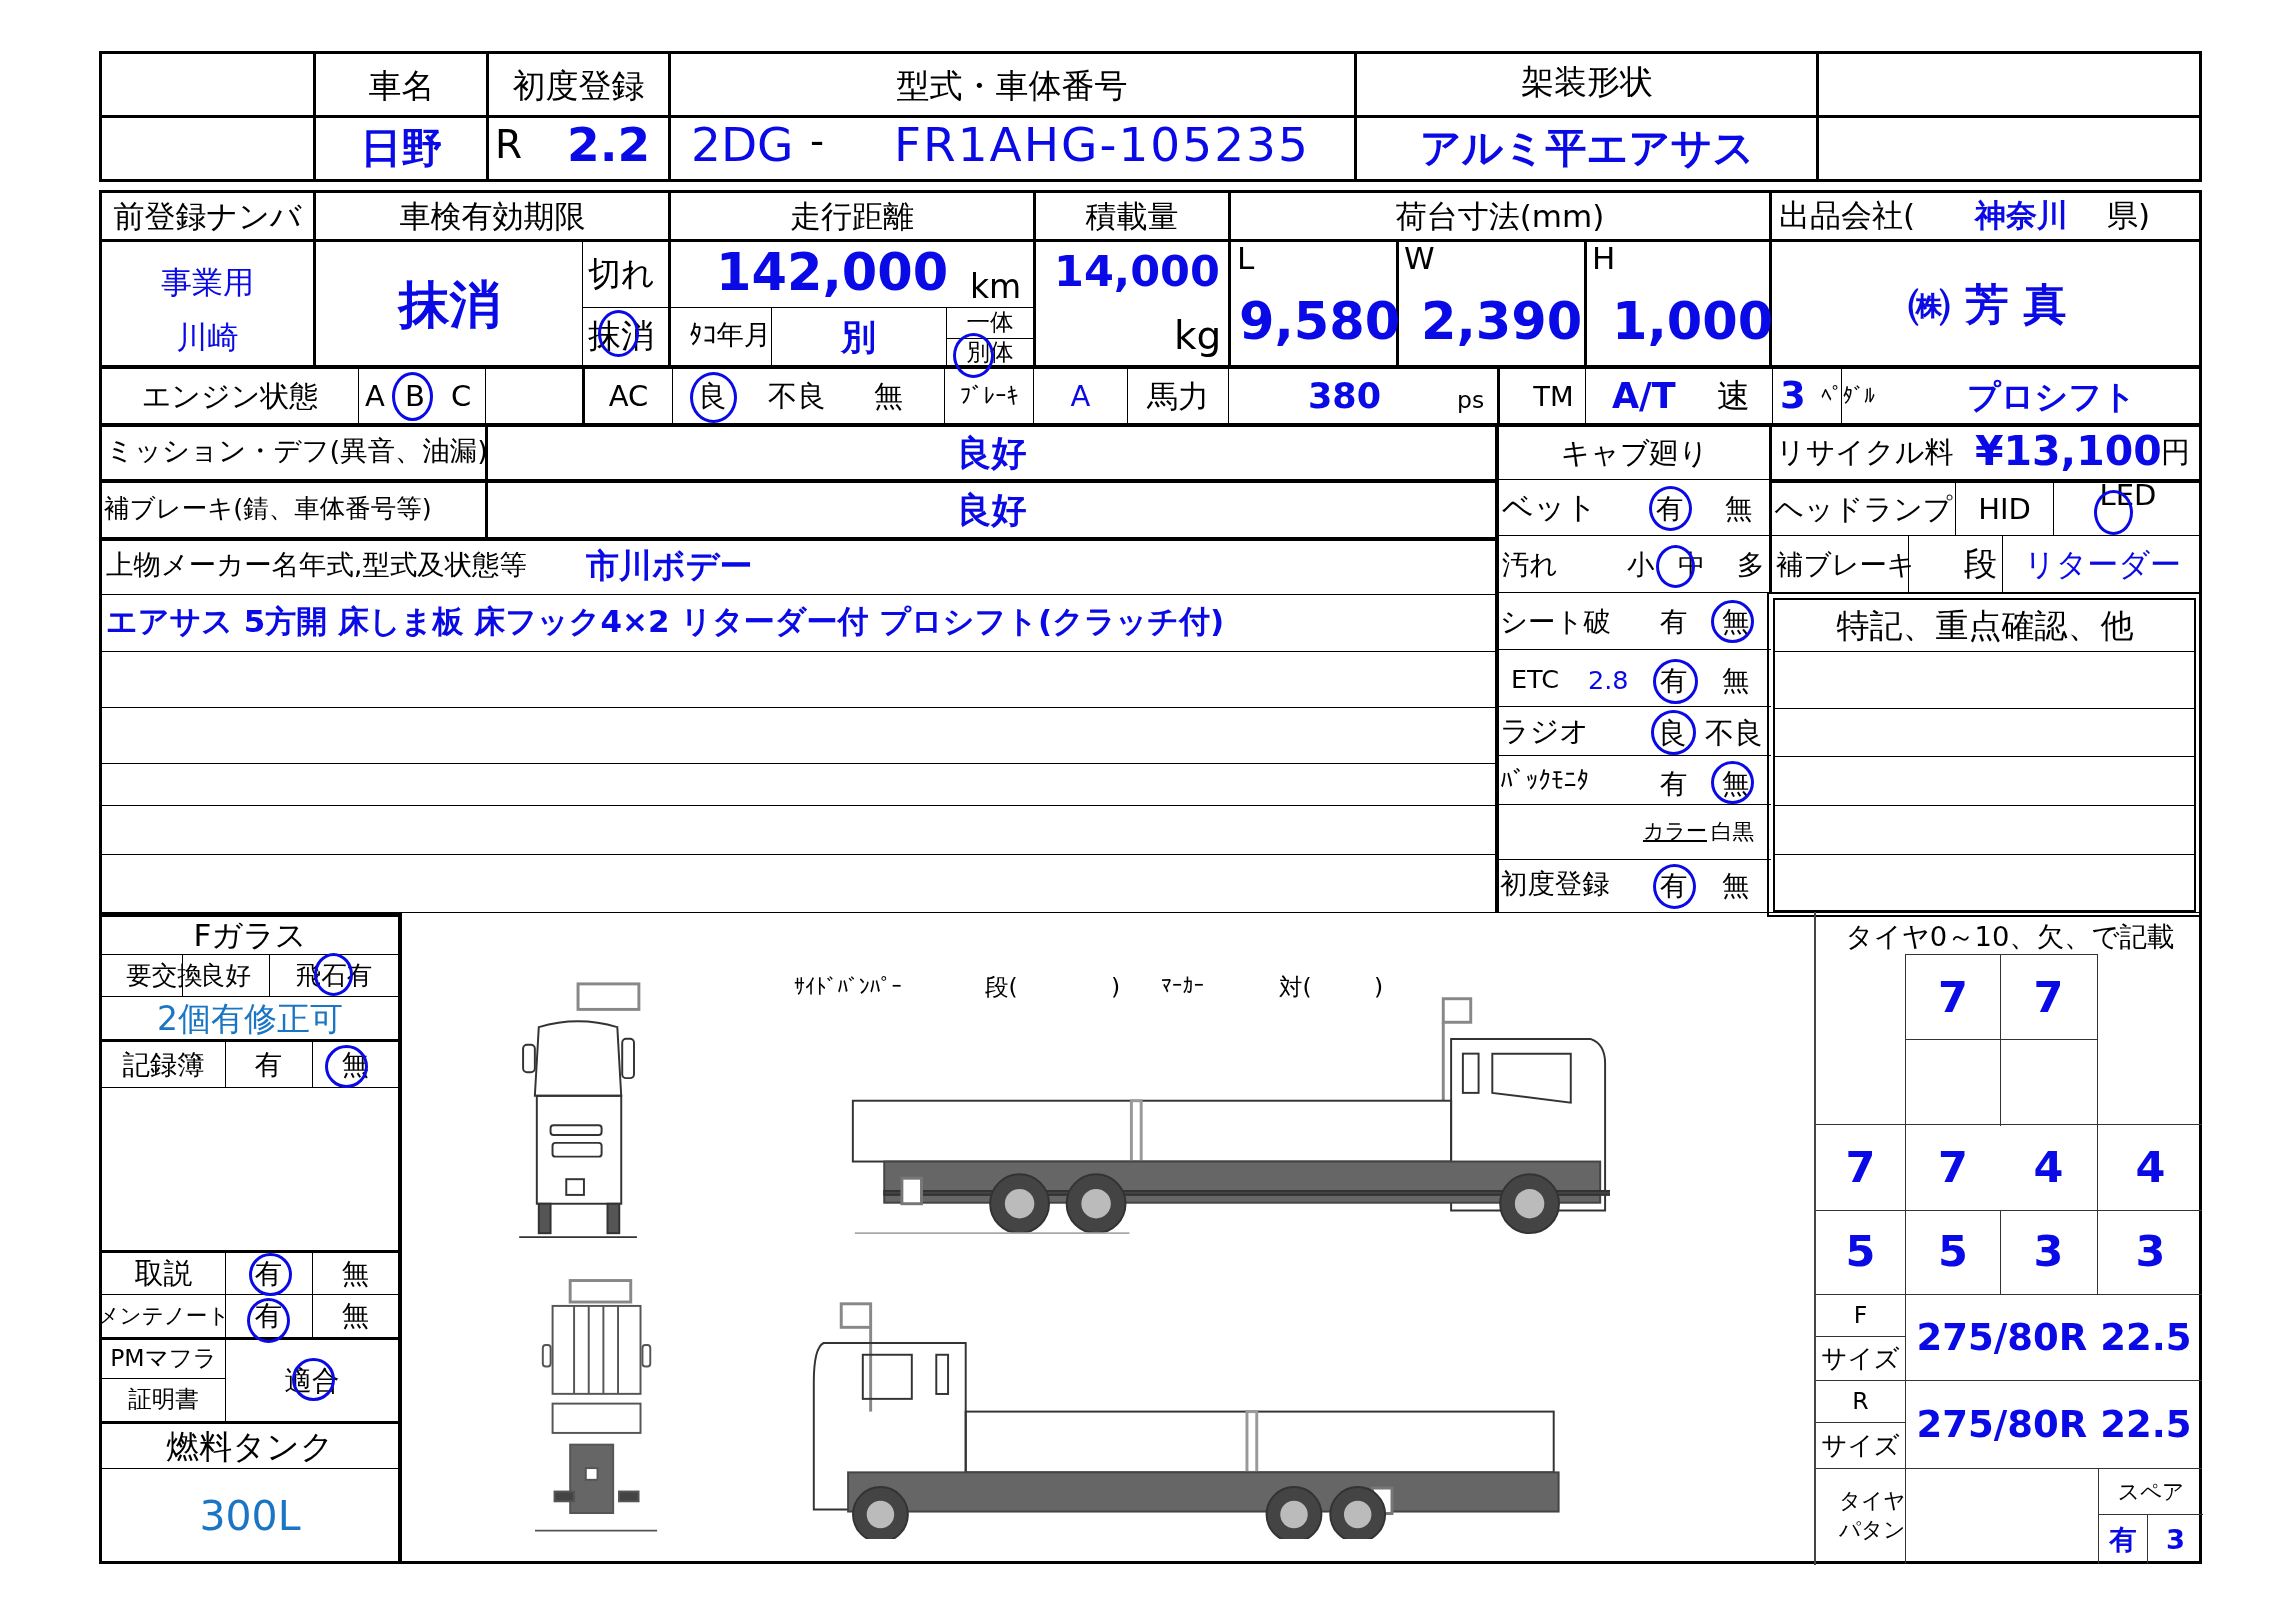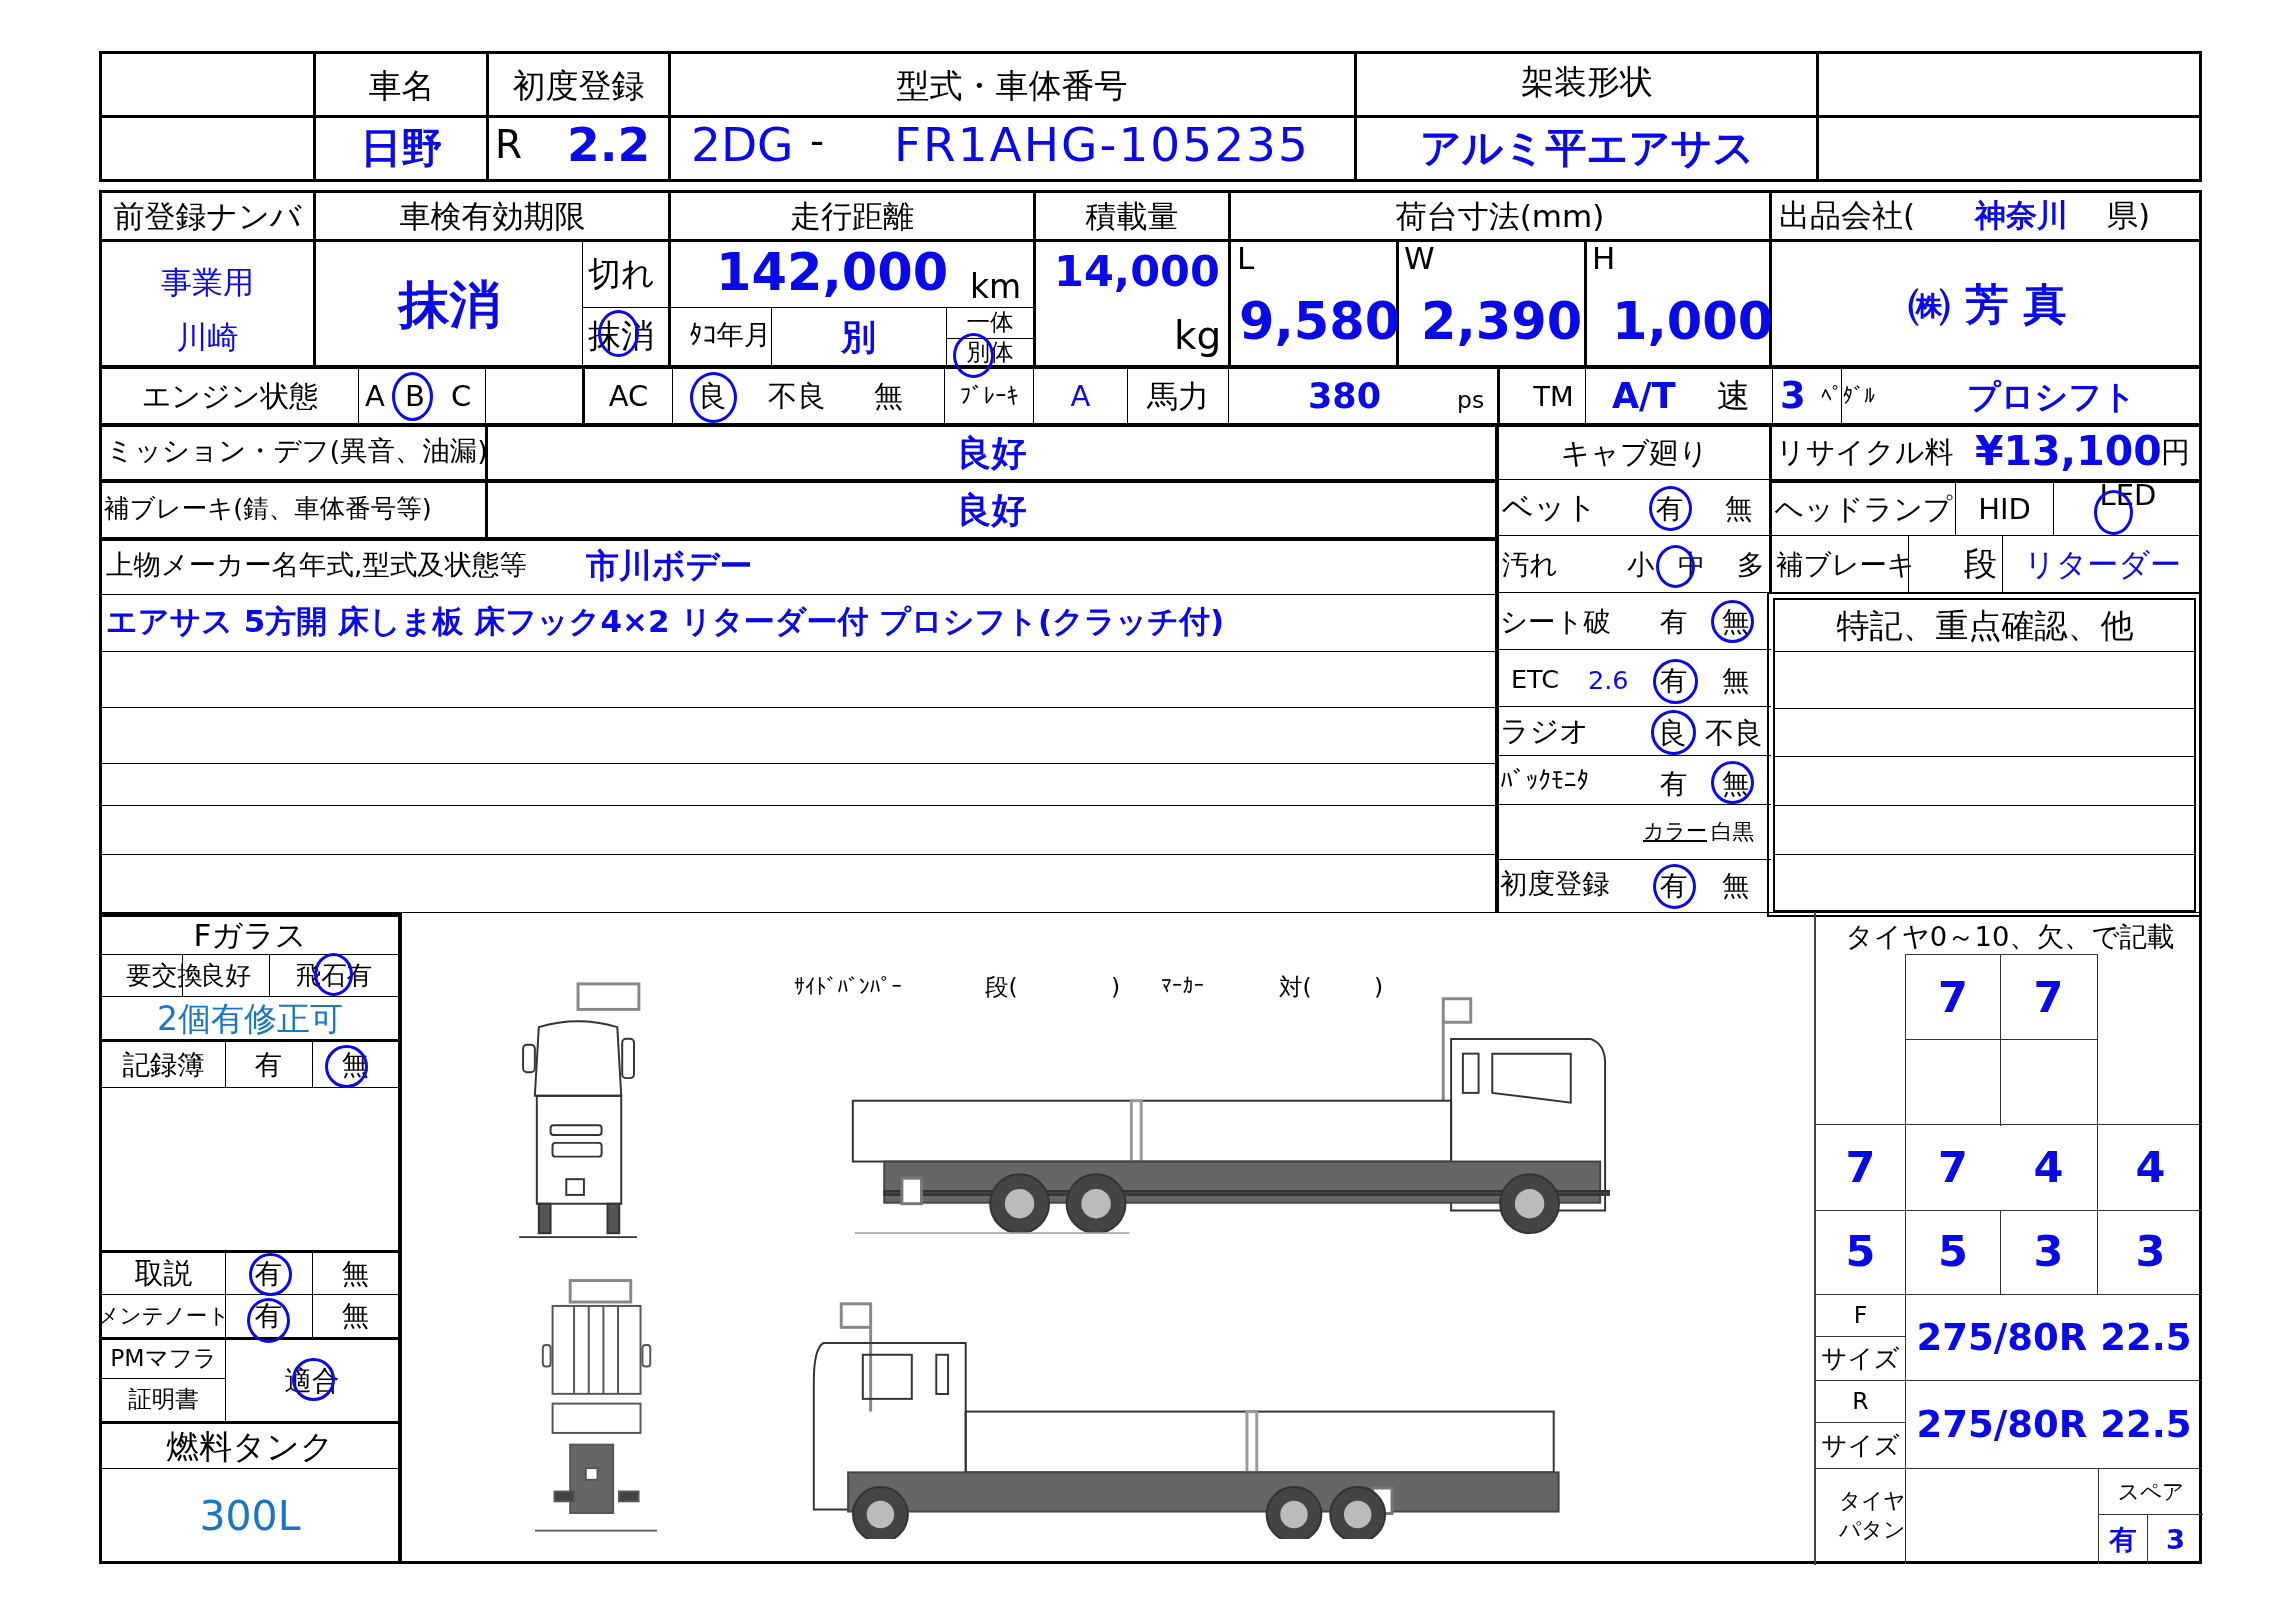--- a/index.html
+++ b/index.html
@@ -166,21 +166,21 @@
 <div class="t" style="left:1502px;top:551px;font-size:27.4px;">汚れ</div>
 <div class="t" style="left:1627px;top:551px;font-size:27.4px;">小</div>
 <div class="t" style="left:1678px;top:551px;font-size:27.4px;">中</div>
 <div class="circ" style="left:1656px;top:545px;width:39px;height:43px;"></div>
 <div class="t" style="left:1737px;top:551px;font-size:27.4px;">多</div>
 <div class="t" style="left:1500px;top:608px;font-size:27.4px;">シート破</div>
 <div class="t" style="left:1660px;top:608px;font-size:27.4px;">有</div>
 <div class="t" style="left:1722px;top:608px;font-size:27.4px;">無</div>
 <div class="circ" style="left:1711px;top:600px;width:43px;height:43px;"></div>
 <div class="t" style="left:1511px;top:667px;font-size:25.5px;">ETC</div>
-<div class="t blue" style="left:1588px;top:668px;font-size:25.5px;">2.6</div>
+<div class="t blue" style="left:1588px;top:668px;font-size:25.5px;">2.8</div>
 <div class="t" style="left:1660px;top:667px;font-size:27.4px;">有</div>
 <div class="circ" style="left:1653px;top:659px;width:45px;height:45px;"></div>
 <div class="t" style="left:1722px;top:667px;font-size:27.4px;">無</div>
 <div class="t" style="left:1500px;top:717px;font-size:29px;">ラジオ</div>
 <div class="t" style="left:1658px;top:719px;font-size:29px;">良</div>
 <div class="circ" style="left:1651px;top:710px;width:45px;height:45px;"></div>
 <div class="t" style="left:1705px;top:719px;font-size:29px;">不良</div>
 <div class="t" style="left:1500px;top:768px;font-size:25.5px;">ﾊﾞｯｸﾓﾆﾀ</div>
 <div class="t" style="left:1660px;top:770px;font-size:27.4px;">有</div>
 <div class="t" style="left:1722px;top:770px;font-size:27.4px;">無</div>

